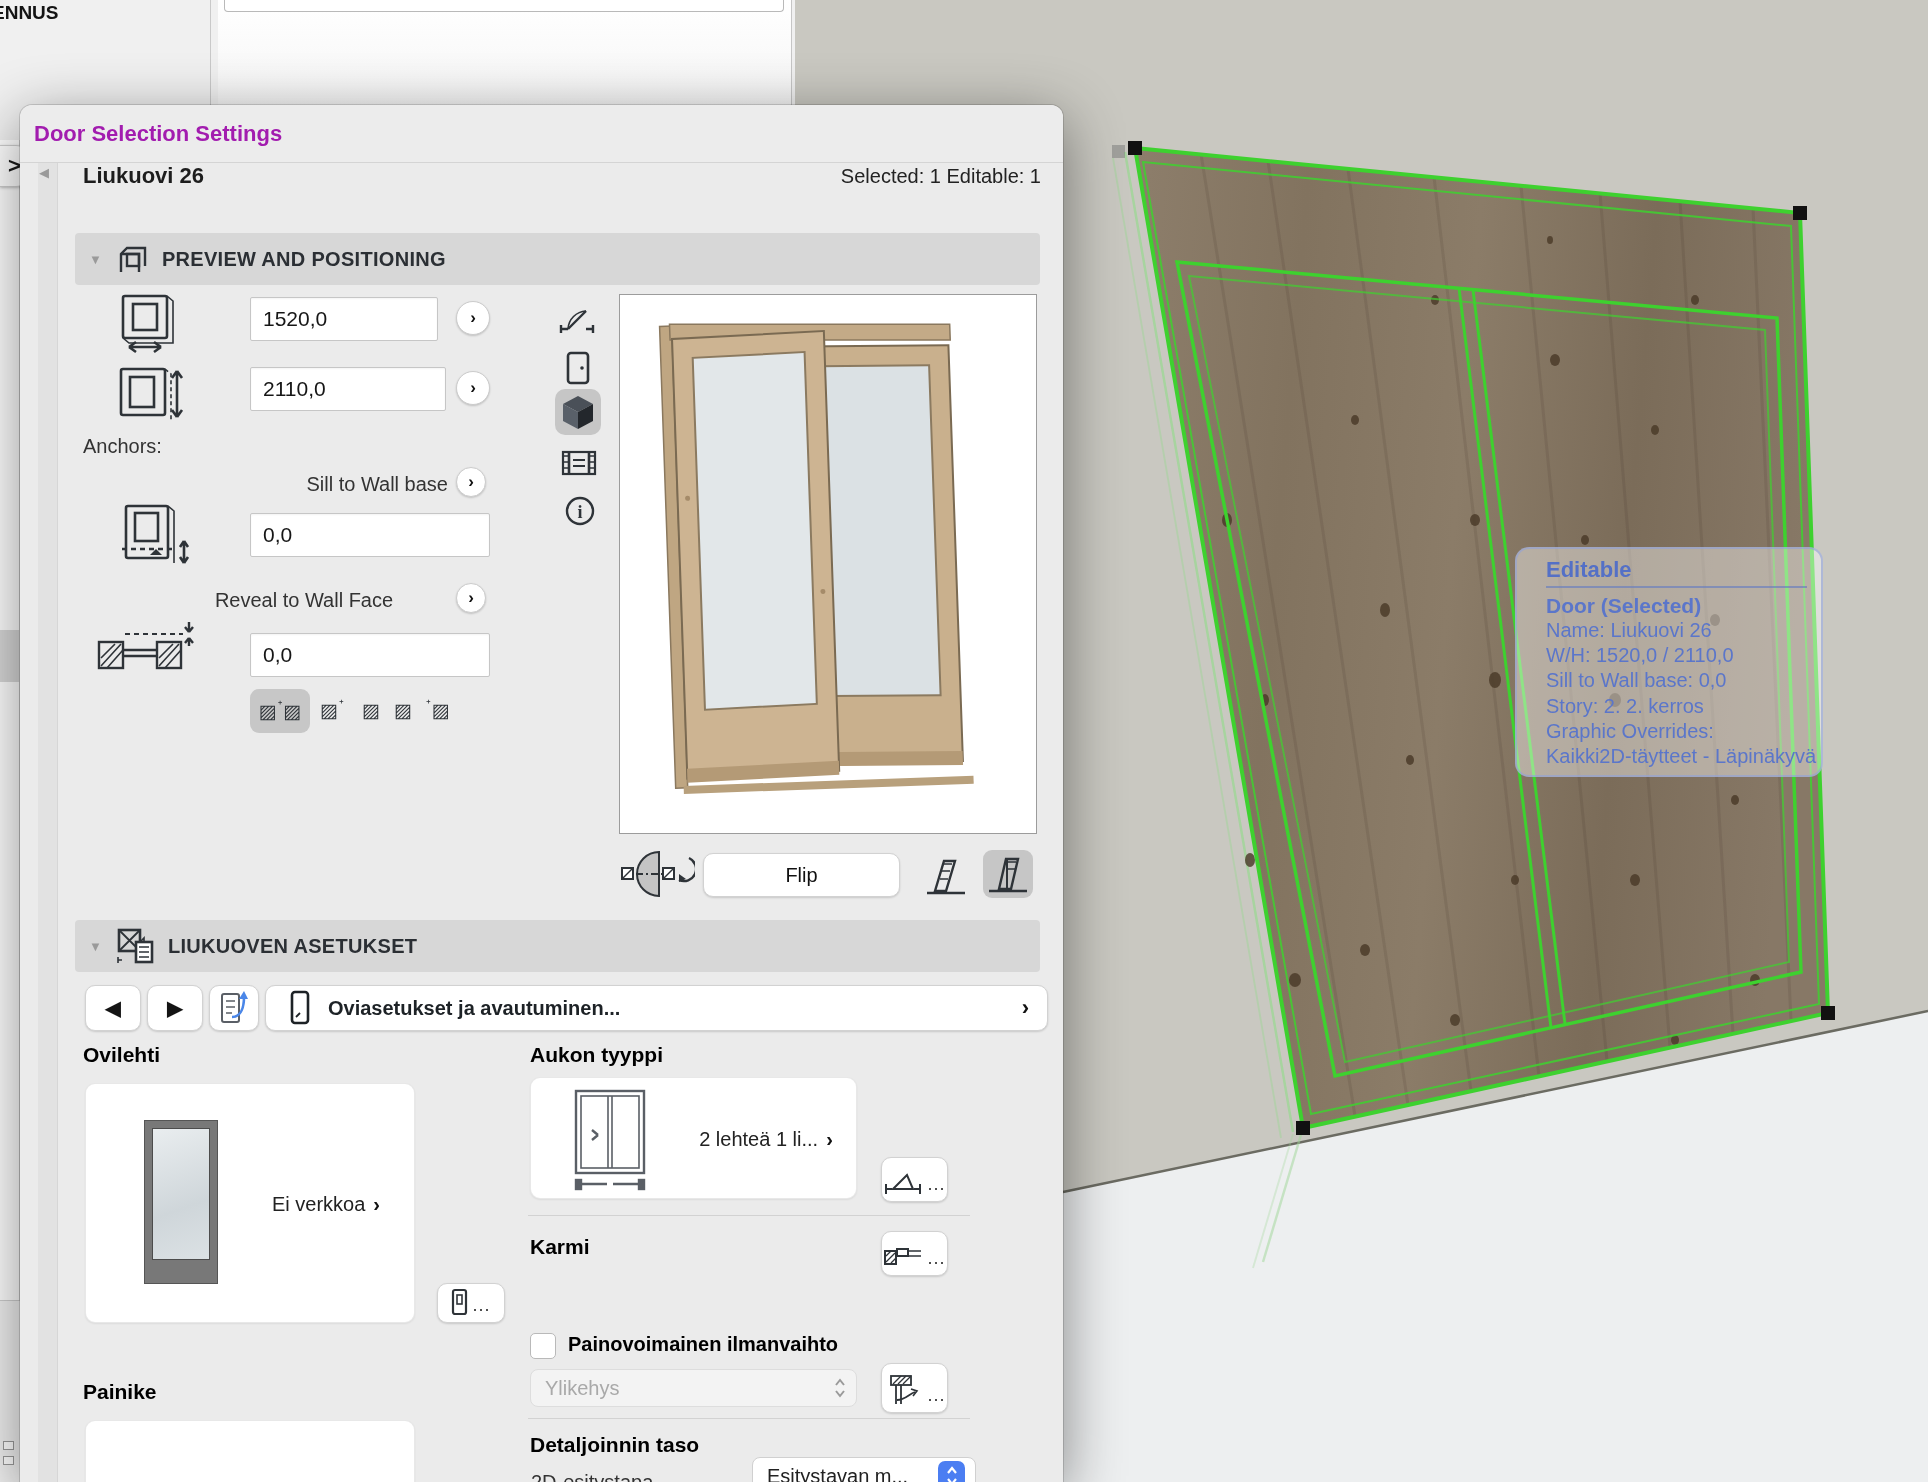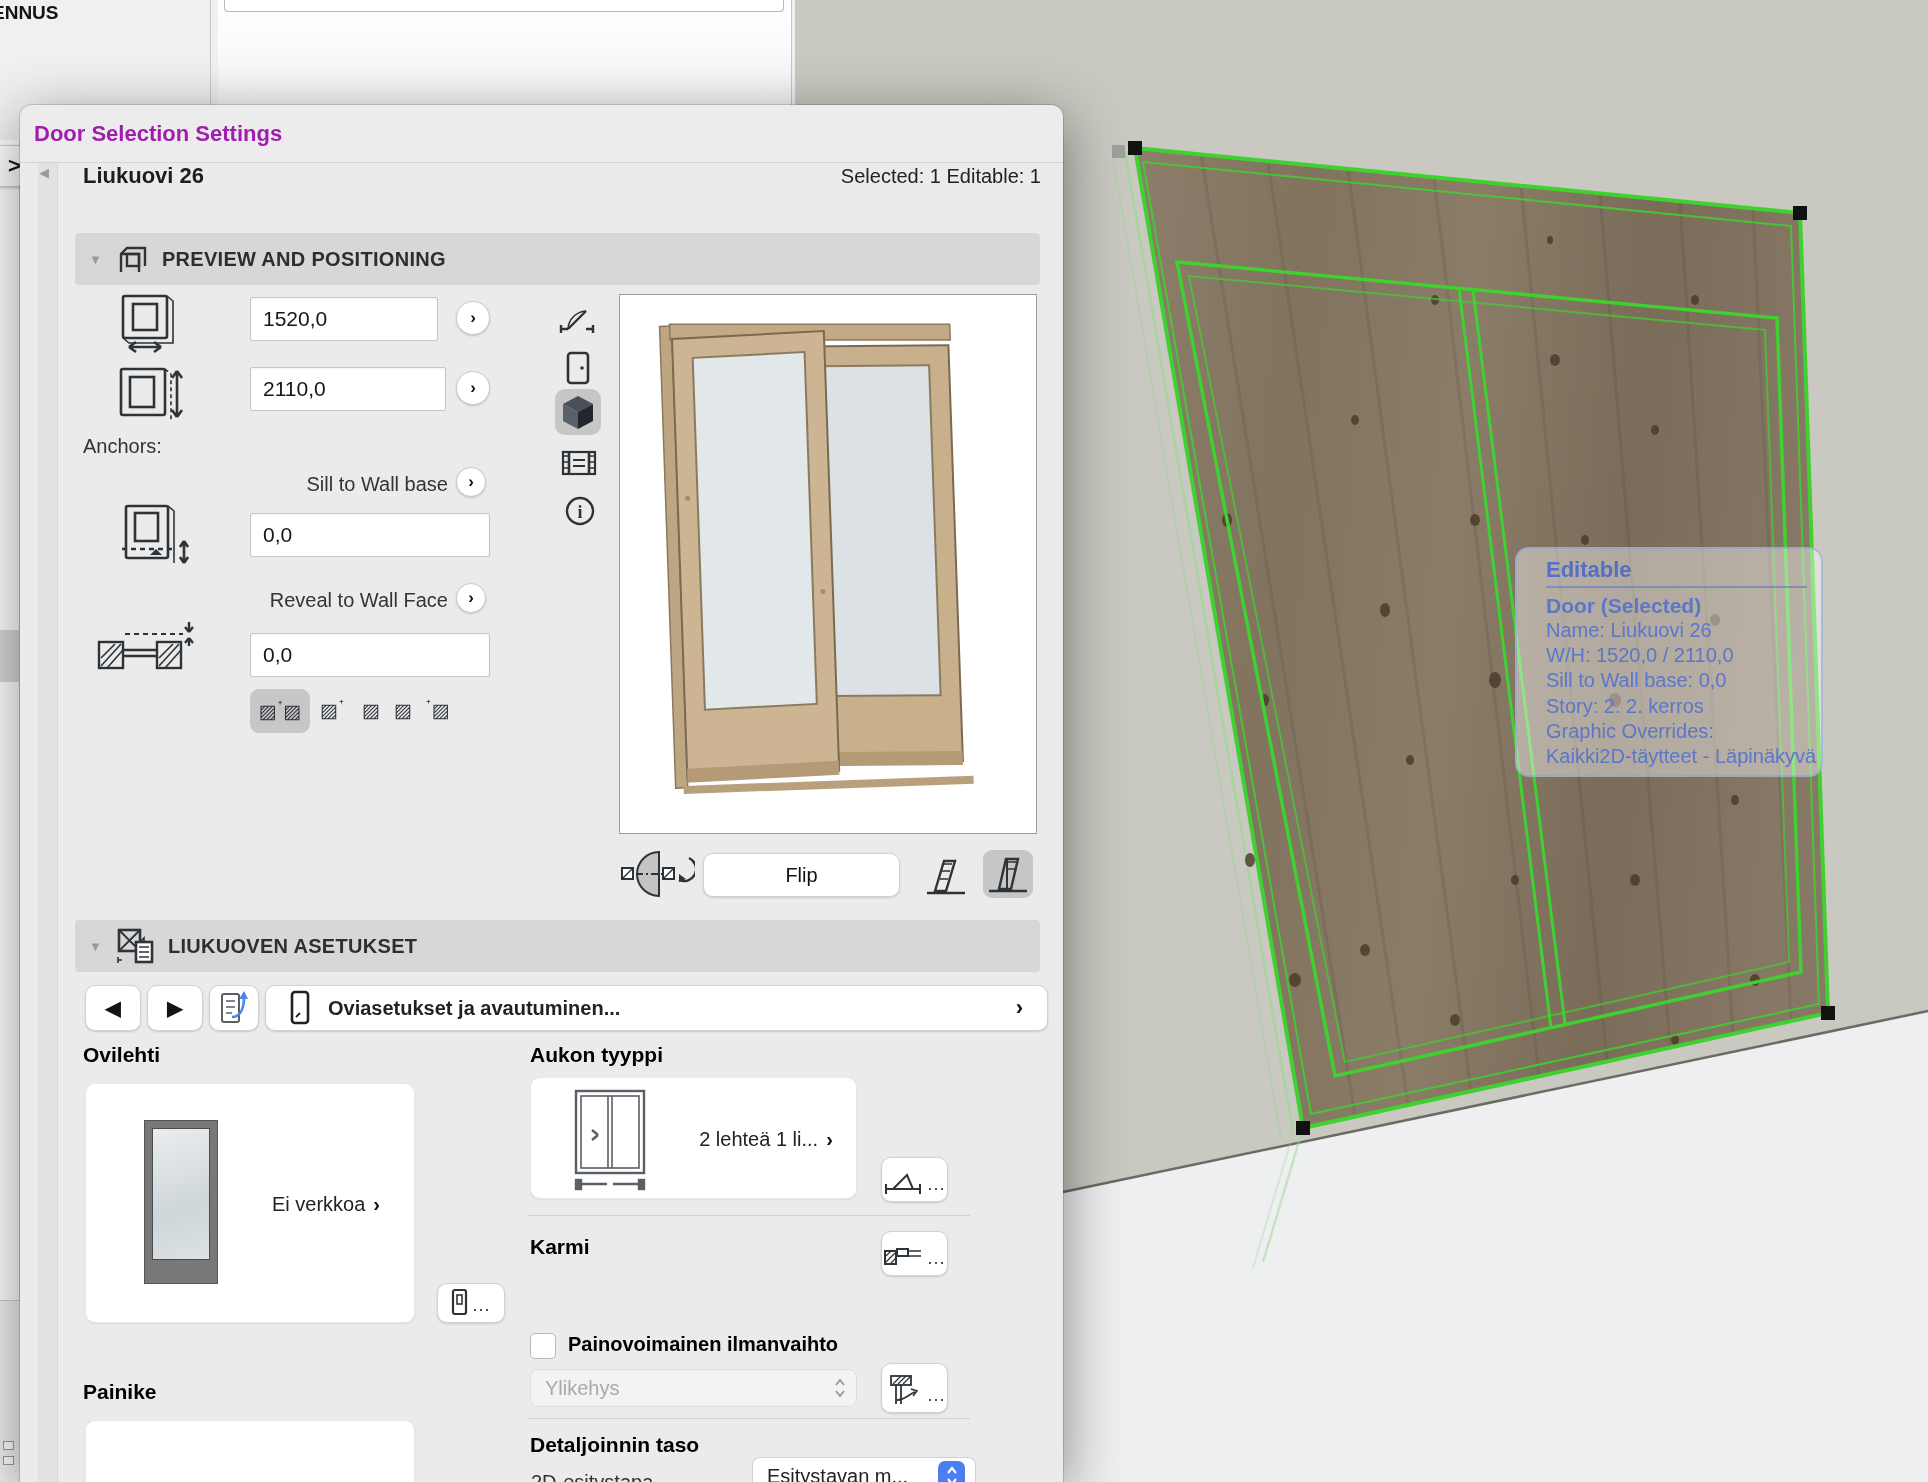--- a/index.html
+++ b/index.html
@@ -80,21 +80,21 @@
 
   .wbtn { background:#fff; border:1px solid #d2d2d2; border-radius:10px;
     box-shadow:0 1px 2px rgba(0,0,0,.15); display:flex; align-items:center;
     justify-content:center; }
   #flip-btn { left:683px; top:748px; width:197px; height:44px; font-size:20px; color:#111; }
   #tilt-sel { left:963px; top:745px; width:50px; height:48px; background:#c6c6c6;
     border-radius:9px; display:flex; align-items:center; justify-content:center; }
 
   .navbtn { width:56px; height:46px; font-size:20px; color:#141414; font-weight:bold; }
   #wide-btn { left:245px; top:880px; width:783px; height:46px; justify-content:flex-start;
-    padding:0 24px 0 22px; gap:16px; }
+    padding:0 18px 0 22px; gap:16px; }
   #wide-btn .t { font-weight:bold; font-size:20px; color:#1d2226; }
   #wide-btn .arrow { margin-left:auto; font-weight:bold; font-size:22px; color:#111; }
 
   .card { background:#fff; border:1px solid rgba(0,0,0,.09); border-radius:10px;
     box-shadow:0 1px 2px rgba(0,0,0,.07); }
   .valtext { font-size:20px; color:#222; }
   .valarrow { font-weight:bold; font-size:20px; color:#111; margin-left:8px; }
   .morebtn { display:flex; align-items:flex-end; justify-content:center; gap:4px;
     padding-bottom:6px; }
   .morebtn .dots { font-size:18px; color:#333; letter-spacing:1px; }
@@ -294,21 +294,21 @@
       <rect x="8" y="3" width="42" height="52" rx="2"></rect>
         <rect x="17" y="10" width="23" height="28"></rect>
       <path d="M50 3 l6 5 v52" stroke-width="1.6"></path>
       <path d="M4 46 H58" stroke-dasharray="5 4"></path>
       <path d="M38 46 l-6 6 h12 z" fill="#2e3338" stroke="none"></path>
       <path d="M66 38 V60 M66 38 l-4 6 M66 38 l4 6 M66 60 l-4 -6 M66 60 l4 -6"></path>
     </svg>
   </span>
   <input class="abs inp" style="left: 230px; top: 408px; width: 240px;" value="0,0">
 
-  <div class="abs lbl" style="left:140px; top:484px; width:288px; text-align:right;">Reveal to Wall Face</div>
+  <div class="abs lbl" style="left:140px; top:484px; width:288px; text-align:center;">Reveal to Wall Face</div>
   <div class="abs chevbtn" style="left:436px; top:478px; width:30px; height:30px;">
     <span>›</span>
   </div>
   <span class="abs" style="left:75px; top:515px;">
     <svg width="108" height="56" viewBox="0 0 108 56" fill="none" stroke="#2e3338" stroke-width="2.4">
       <rect x="4" y="22" width="24" height="26"></rect>
         <path d="M6 46 l20 -22 M6 38 l14 -14 M12 48 l16 -18" stroke-width="1.6"></path>
       <rect x="62" y="22" width="24" height="26"></rect>
         <path d="M64 46 l20 -22 M64 38 l14 -14 M70 48 l16 -18" stroke-width="1.6"></path>
       <path d="M28 30 H62 M28 36 H62"></path>

